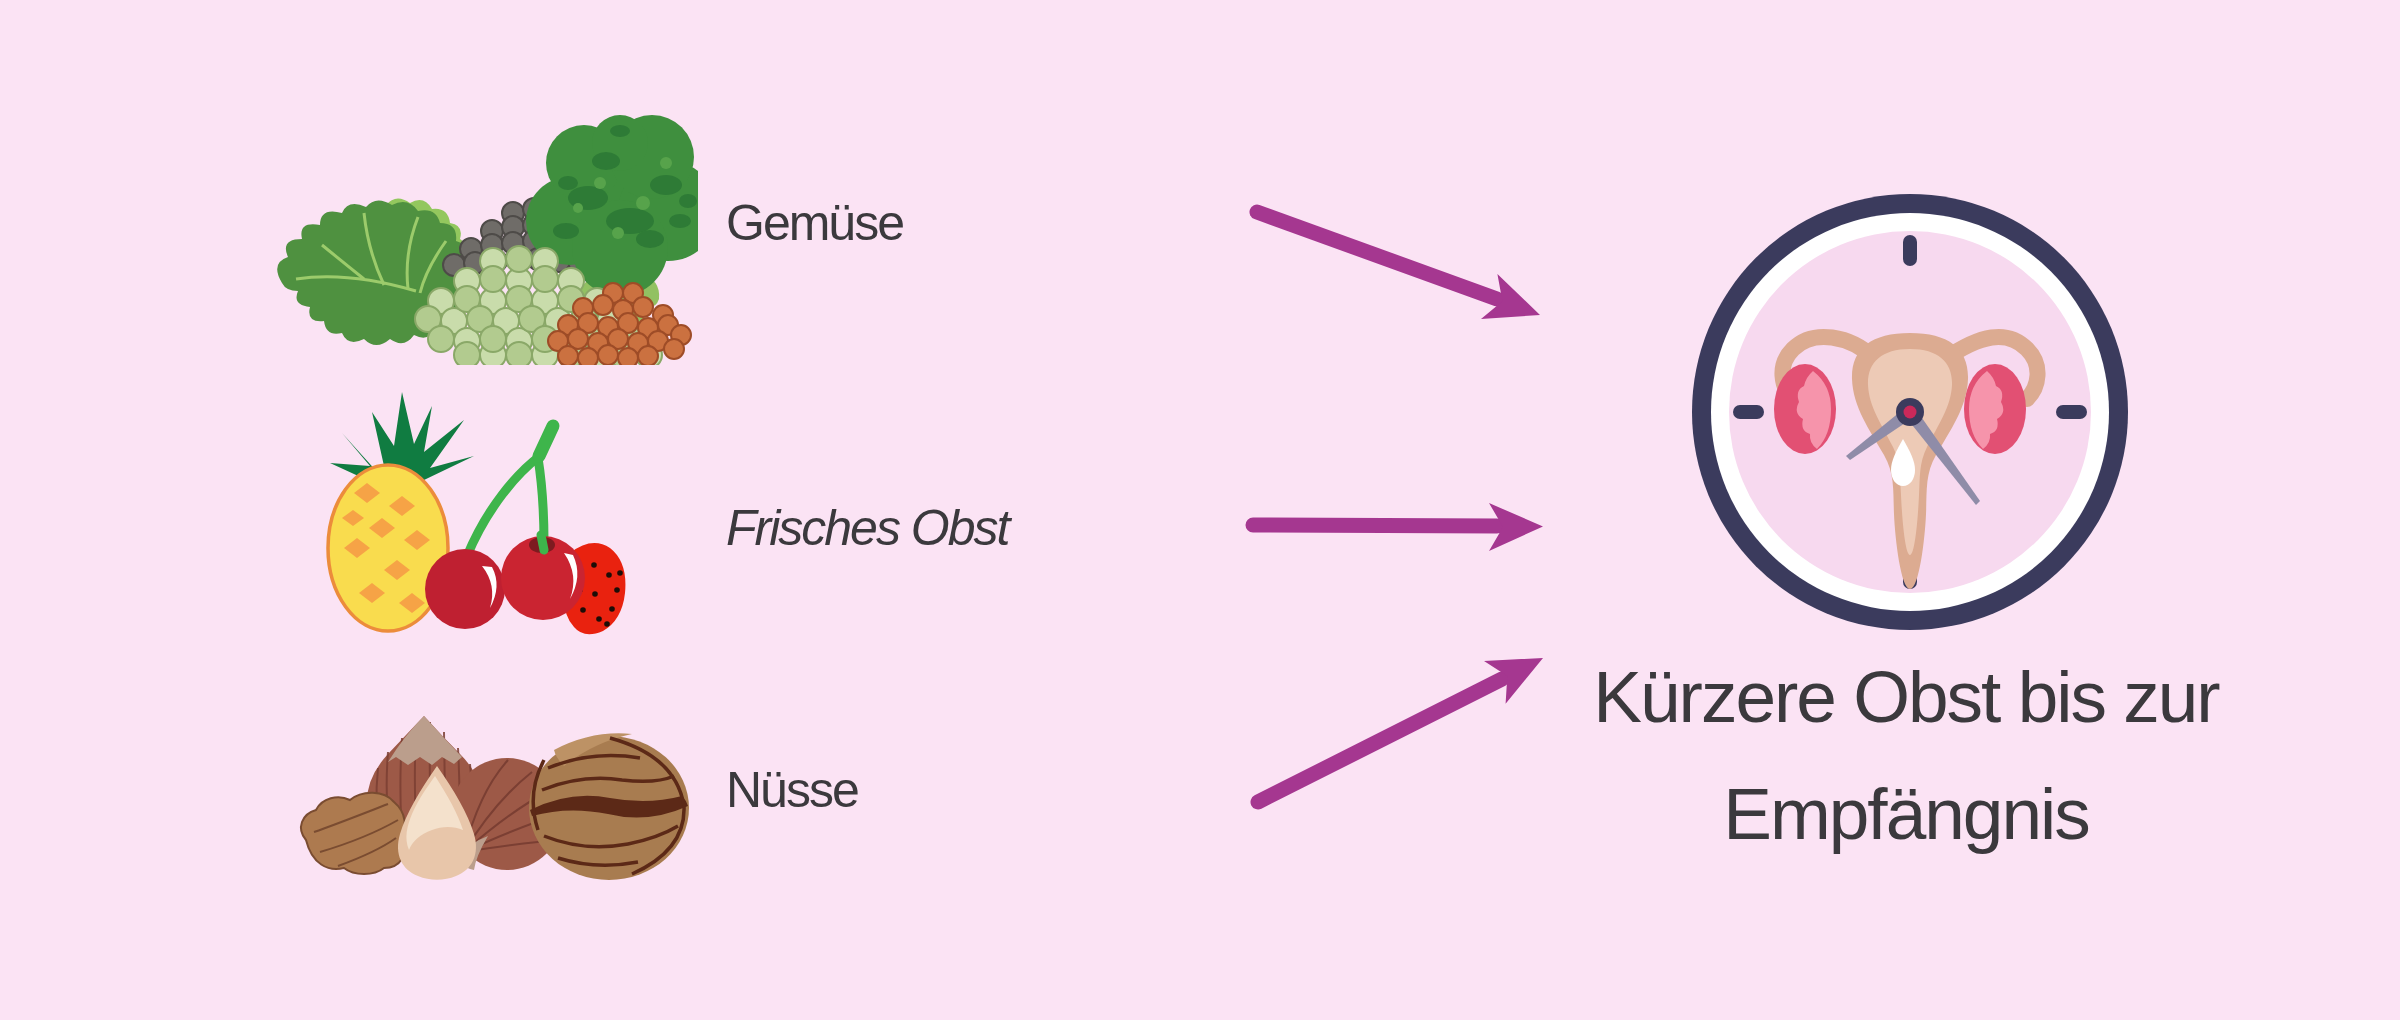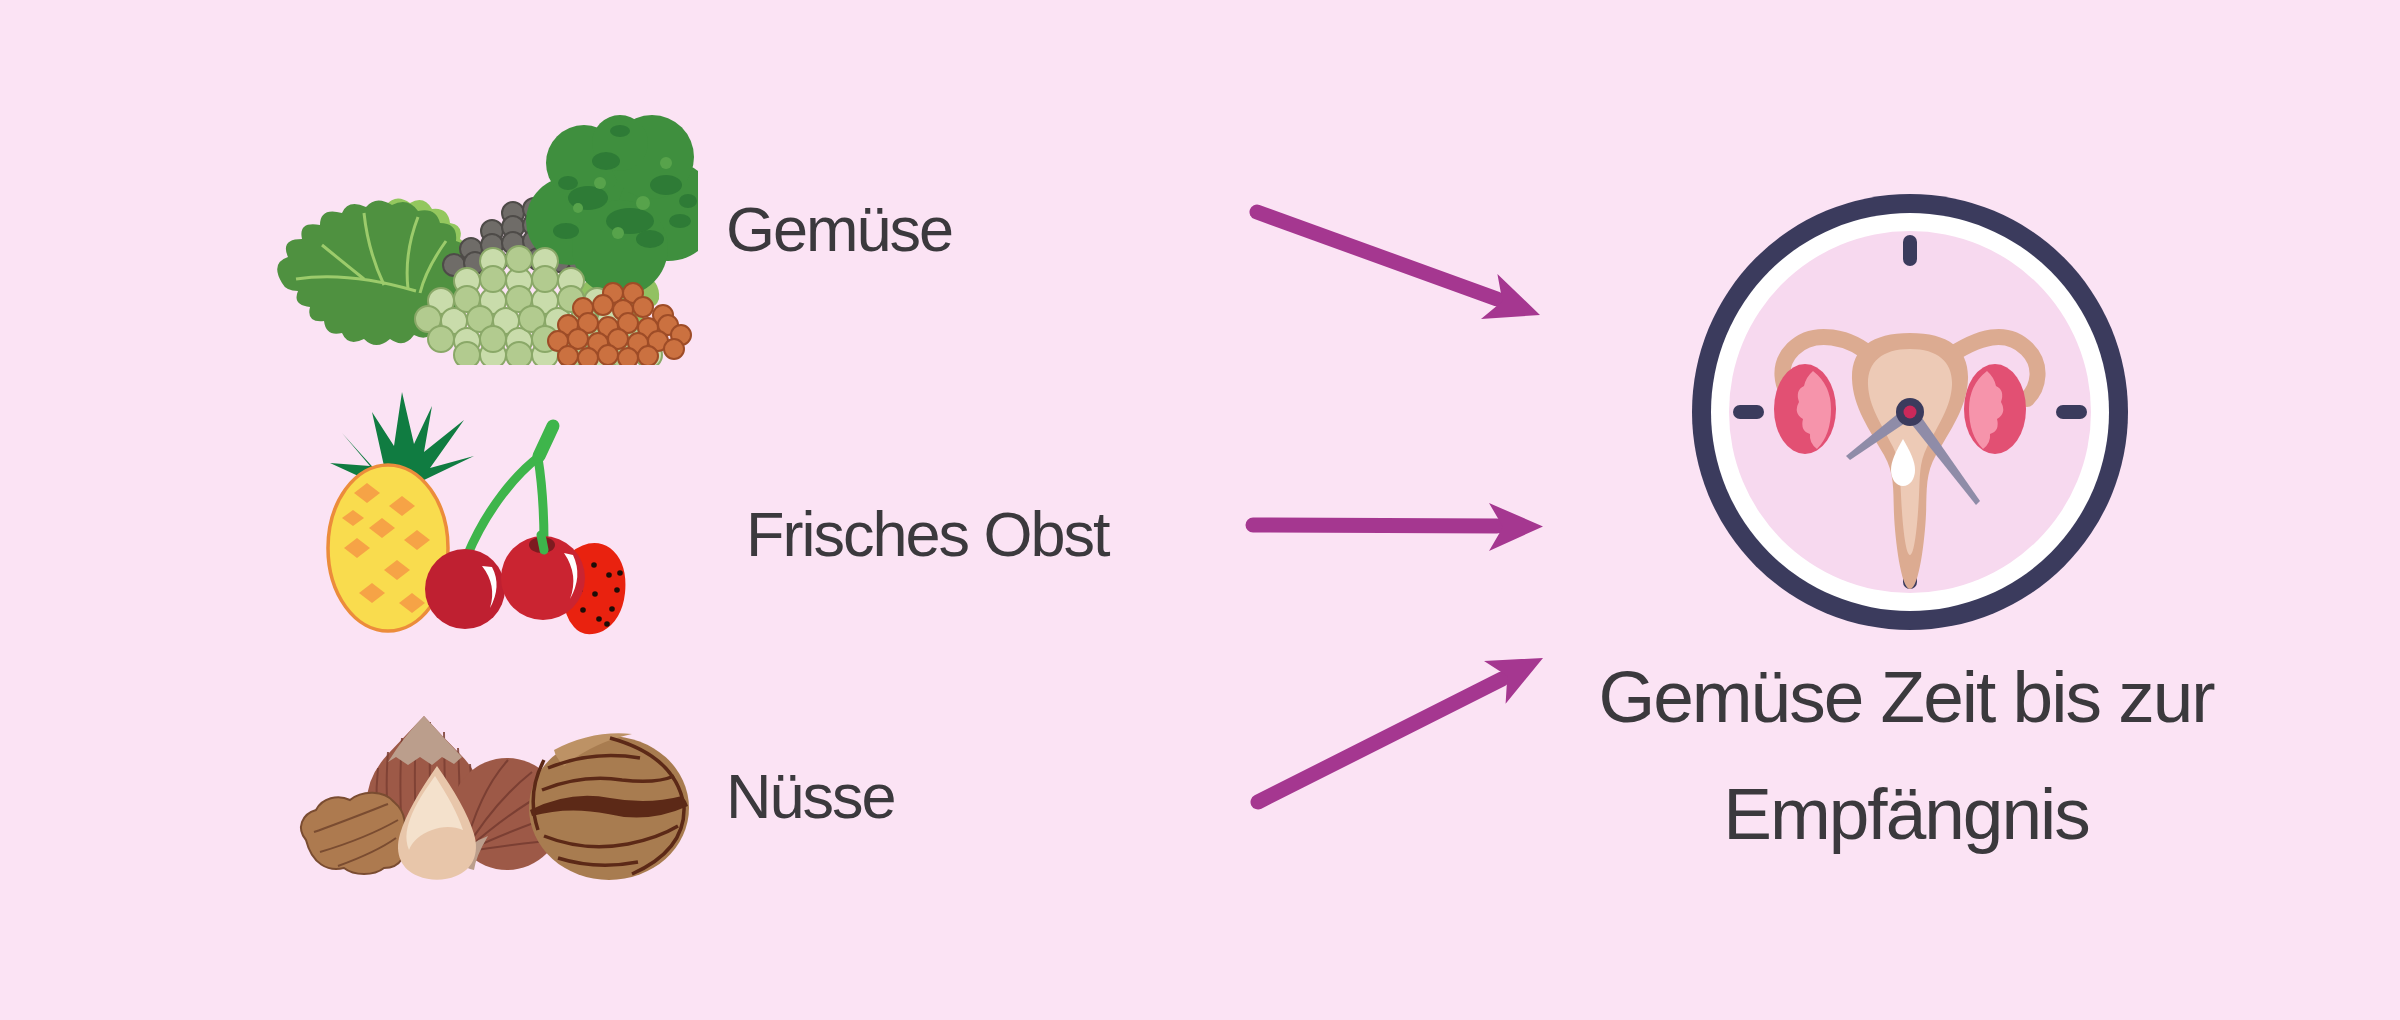--- a/index.html
+++ b/index.html
@@ -1,27 +1,27 @@
 <!DOCTYPE html>
 <html><head>
 <meta charset="utf-8">
 <style>
   html,body{margin:0;padding:0;}
   body{font-family:"Liberation Sans","DejaVu Sans",sans-serif;}
   .stage{position:relative;width:2400px;height:1020px;background:#fbe3f4;overflow:hidden;}
   .food-label{
     position:absolute;
-    font-size:63px;
+    font-size:50px;
     line-height:1;
     letter-spacing:-2px;
     color:#3b393d;
     white-space:nowrap;
   }
   #label-vegetables{left:726px;top:198px;}
-  #label-fruit{left:746px;top:503px;}
+  #label-fruit{left:726px;top:503px;font-style:italic;}
   #label-nuts{left:726px;top:765px;}
   .result-label{
     position:absolute;
     left:1516px;top:638px;width:780px;
     font-size:73px;
     line-height:117px;
     letter-spacing:-2px;
     color:#3b393d;
     text-align:center;
   }
@@ -350,17 +350,17 @@
       <polygon points="221,220 161,269 165,273 229,230"></polygon>
       <polygon points="220,229 230,221 295,314 291,318"></polygon>
     </g>
     <g>
       <circle cx="225" cy="225" r="14" fill="#3b3b5d"></circle>
       <circle cx="225" cy="225" r="6.5" fill="#c9295a"></circle>
     </g>
   </svg>
 
   <div class="result-label">
-    <span>Gemüse Zeit bis zur</span><br>
+    <span>Kürzere Obst bis zur</span><br>
     <span>Empfängnis</span>
   </div>
 
 </div>
 
 </body></html>

